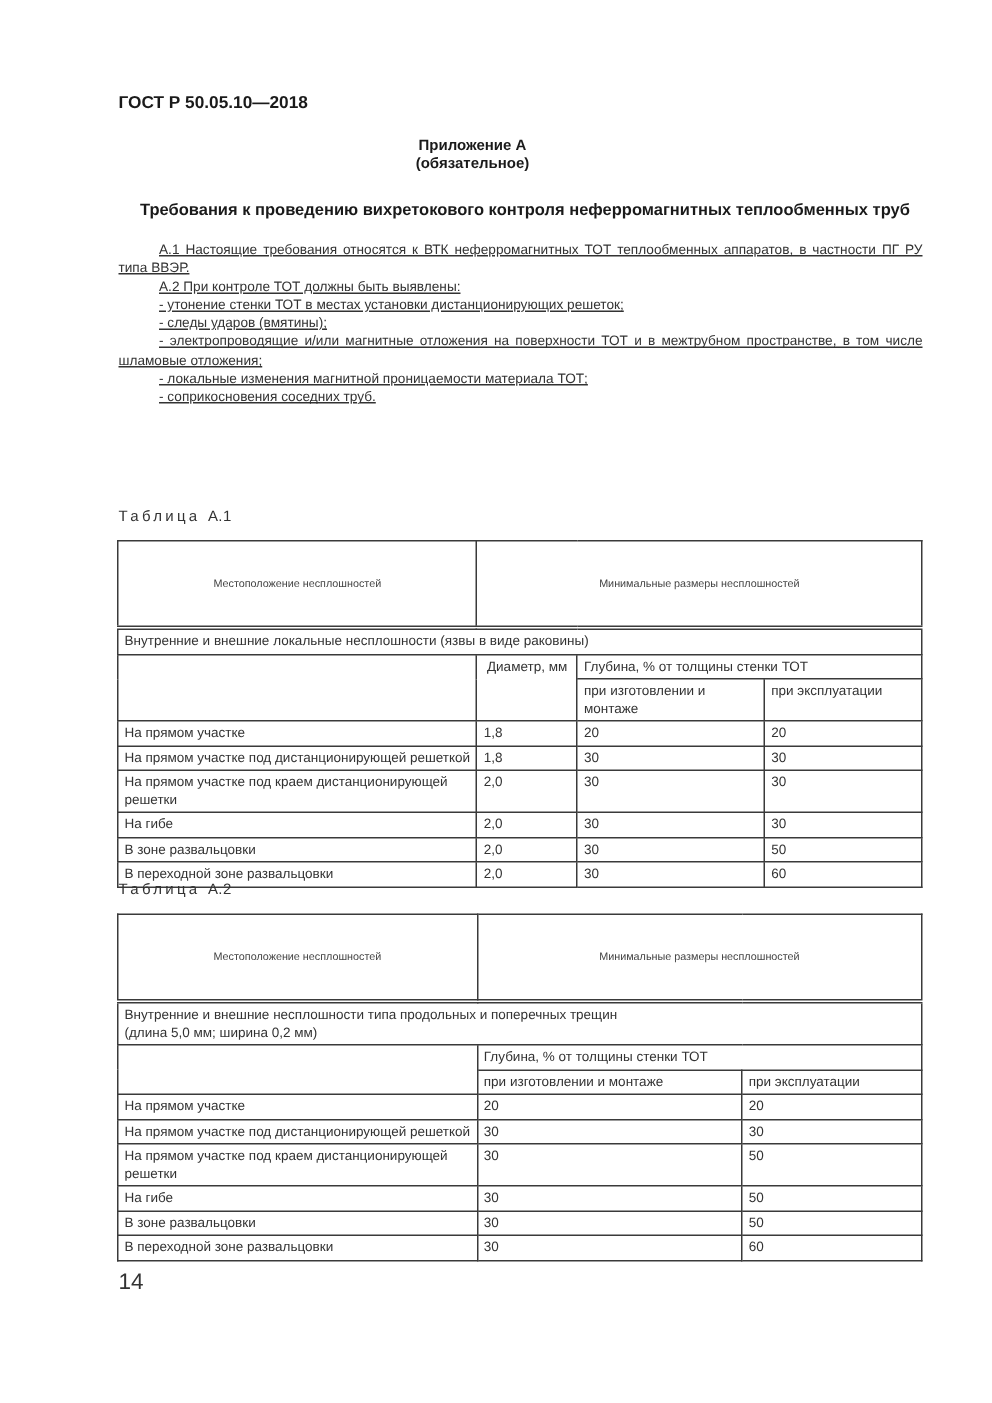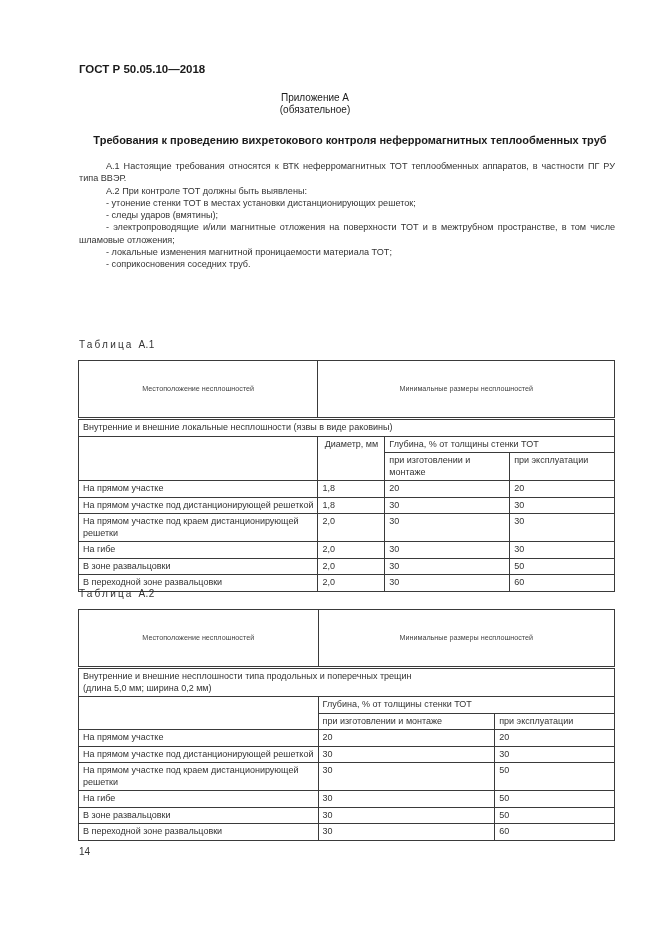--- a/index.html
+++ b/index.html
@@ -1,32 +1,32 @@
 <!DOCTYPE html>
 <html><head>
 <meta charset="utf-8">
 <style>
   html, body { margin: 0; padding: 0; background: #ffffff; }
   body { width: 661px; height: 935px; position: relative; overflow: hidden;
          font-family: "Liberation Sans", sans-serif; color: #2a2a2a; }
   .abs { position: absolute; }
   .std-code { left: 79px; top: 63px; font-size: 11.5px; font-weight: bold; color: #1a1a1a; }
-  .appendix { left: 0; width: 630px; text-align: center; font-weight: normal; font-size: 10px; color: #1a1a1a; }
+  .appendix { left: 0; width: 630px; text-align: center; font-weight: bold; font-size: 10px; color: #1a1a1a; }
   .title { left: 60px; width: 580px; top: 134px; text-align: center; font-size: 11px; font-weight: bold; color: #1a1a1a; }
   .para { left: 79px; width: 536px; font-size: 9.1px; line-height: 12.3px; color: #333; }
-  .para p { margin: 0; text-align: justify; text-align-last: left; }
+  .para p { margin: 0; text-align: justify; text-align-last: left; text-decoration: underline; }
   .para p.ind { text-indent: 27px; }
   .tcap { left: 79px; font-size: 10px; letter-spacing: 2.2px; color: #333; }
   .tcap .num { letter-spacing: 0.3px; }
   table.t { position: absolute; left: 78px; border-collapse: collapse; font-size: 9px; color: #333; }
   table.t td { border: 1px solid #3a3a3a; padding: 2px 4px; vertical-align: top; line-height: 11.5px; }
   table.t td.hdr { font-size: 7.2px; text-align: center; vertical-align: middle; color: #444; height: 24px; padding: 16px 4px; }
   table.t tr.dbl td { border-top: 3px double #3a3a3a; }
   table.t td.c { text-align: center; margin-top: 28px; }
-  .pageno { left: 79px; top: 846px; font-size: 10px; color: #333; }
+  .pageno { left: 79px; top: 846px; font-size: 15px; color: #333; }
 </style>
 </head>
 <body>
 
 <div class="abs std-code">ГОСТ Р 50.05.10—2018</div>
 
 <div class="abs appendix" style="top:92px;">Приложение А</div>
 <div class="abs appendix" style="top:104px;">(обязательное)</div>
 
 <div class="abs title">Требования к проведению вихретокового контроля неферромагнитных теплообменных труб</div>

